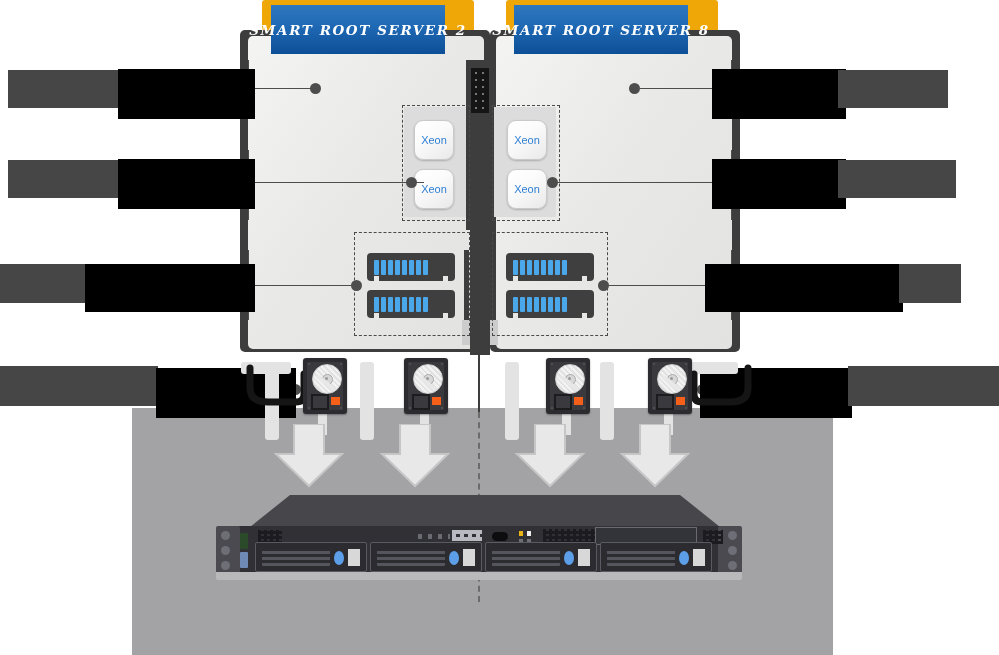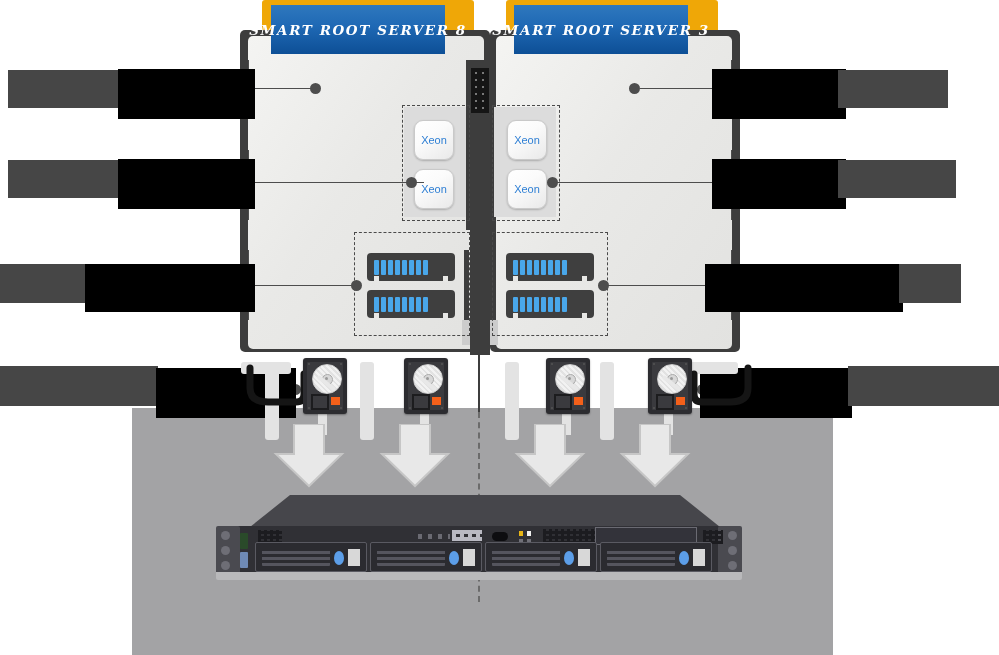--- a/index.html
+++ b/index.html
@@ -139,24 +139,24 @@
       <i style="left:11px;top:18px;"></i>
     <i style="left:4px;top:25px;"></i>
       <i style="left:11px;top:25px;"></i>
     <i style="left:4px;top:32px;"></i>
       <i style="left:11px;top:32px;"></i>
     <i style="left:4px;top:39px;"></i>
       <i style="left:11px;top:39px;"></i>
   </div>
 
   <div class="abs title-plate" style="left:271px;top:5px;width:174px;height:49px;">
+    <span>SMART  ROOT  SERVER  2</span>
+  </div>
+  <div class="abs title-plate" style="left:514px;top:5px;width:174px;height:49px;">
     <span>SMART  ROOT  SERVER  8</span>
-  </div>
-  <div class="abs title-plate" style="left:514px;top:5px;width:174px;height:49px;">
-    <span>SMART  ROOT  SERVER  3</span>
   </div>
 
   <div class="abs cpu-zone" style="left:404px;top:107px;width:62px;height:110px;"></div>
   <div class="abs cpu-zone" style="left:494px;top:107px;width:62px;height:110px;"></div>
   <div class="abs dash-box" style="left:402px;top:105px;width:66px;height:114px;"></div>
   <div class="abs dash-box" style="left:492px;top:105px;width:66px;height:114px;"></div>
 
   <div class="abs cpu" style="left:414px;top:120px;width:38px;height:38px;">
     <span>Xeon</span>
   </div>

